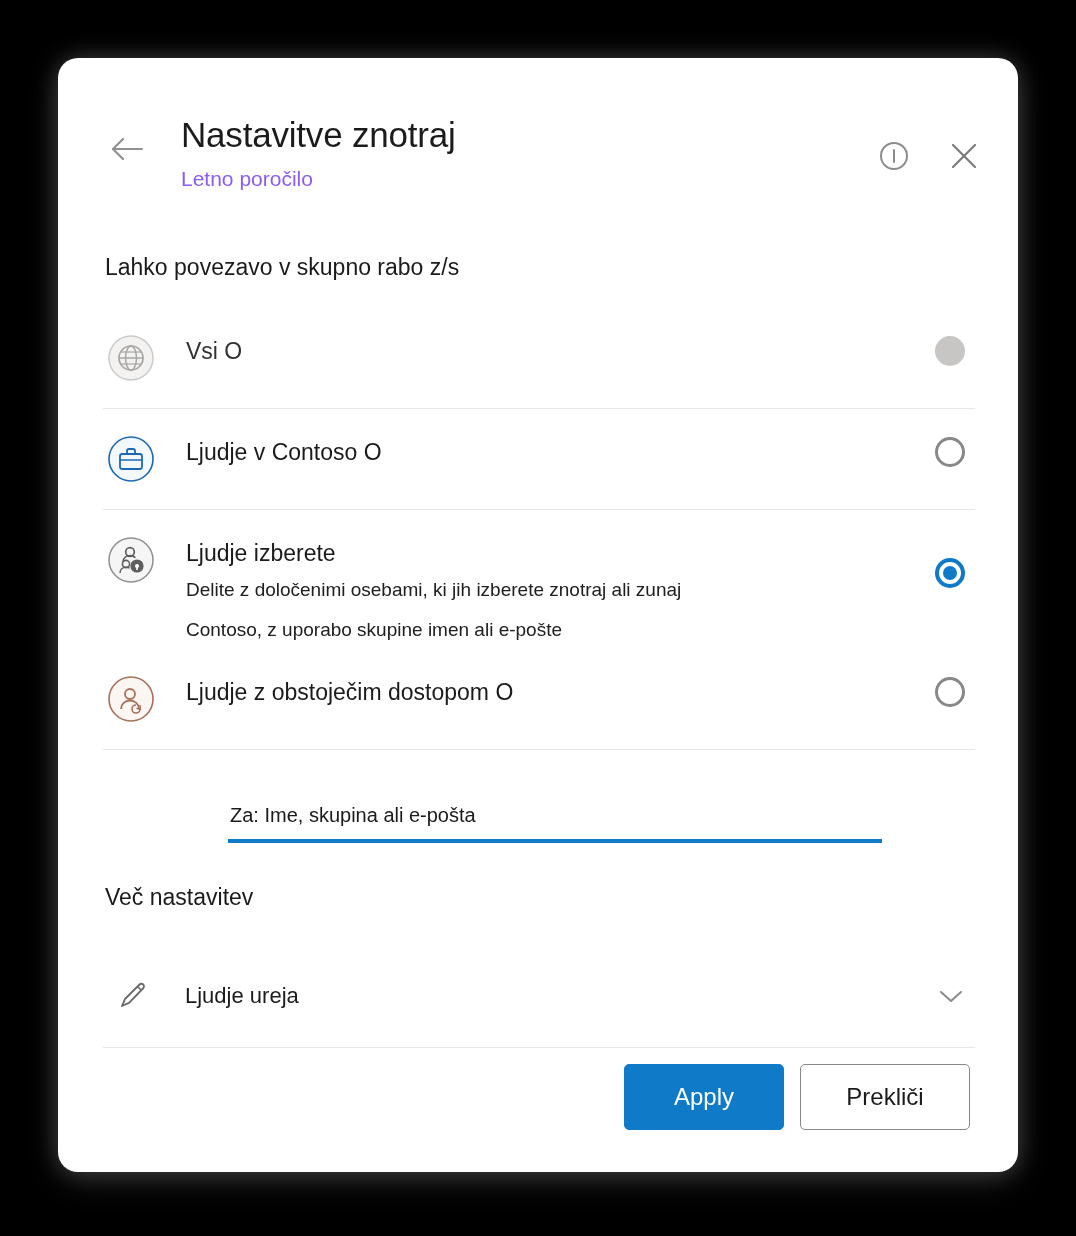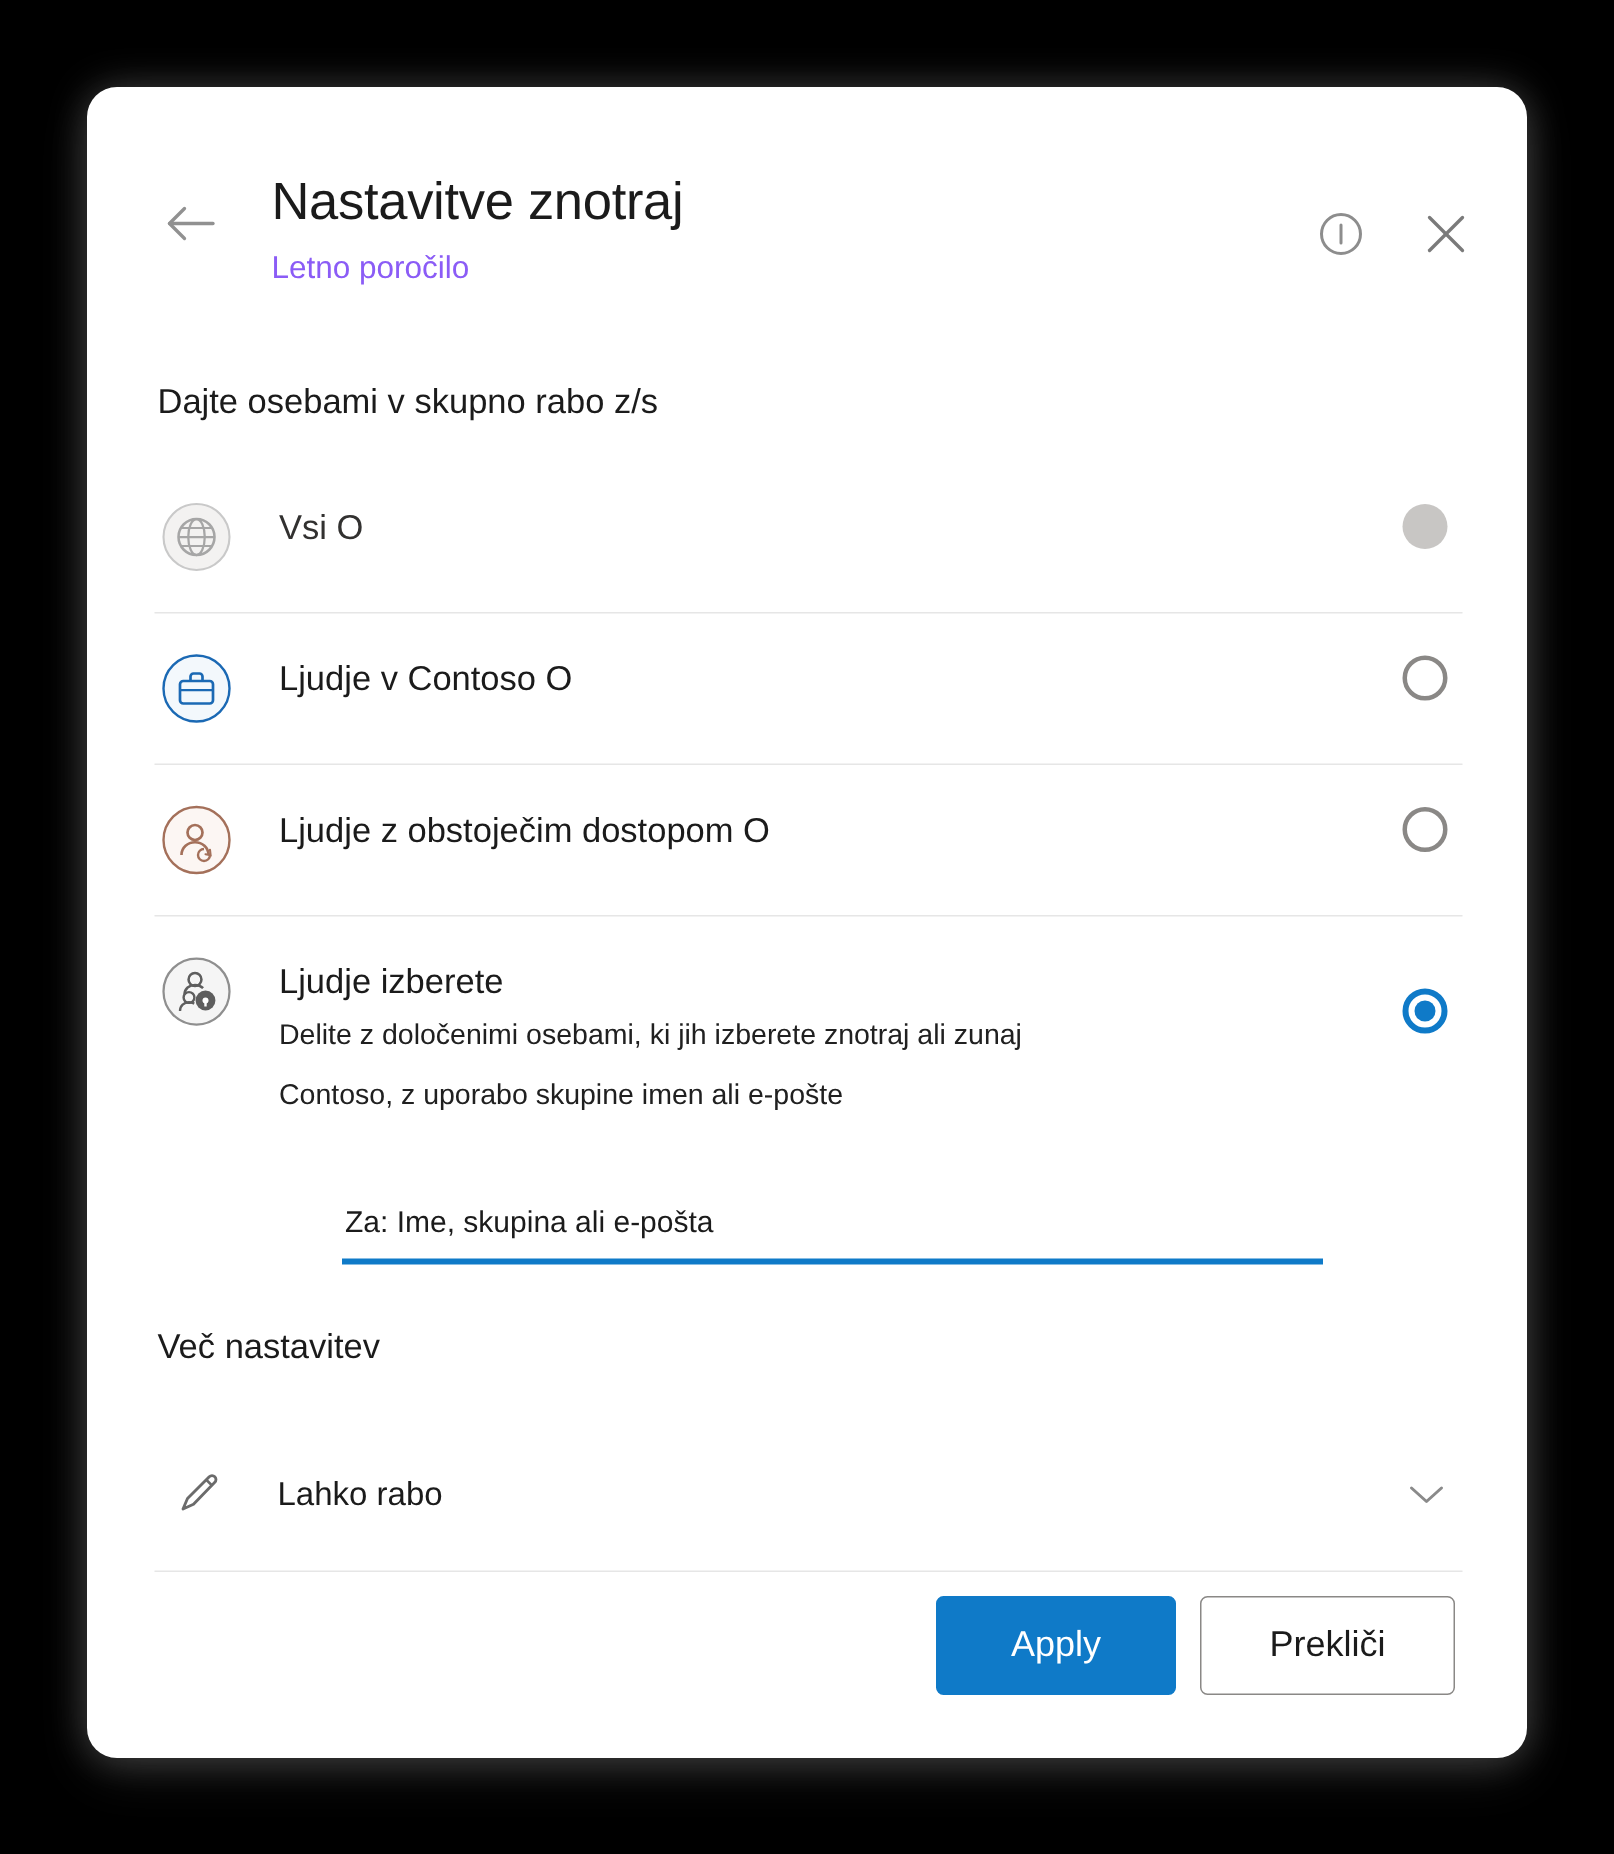--- a/index.html
+++ b/index.html
@@ -305,21 +305,21 @@
         </div>
         <div class="icon-btn">
           <svg width="30" height="30" viewBox="0 0 30 30">
             <line x1="4" y1="4" x2="26" y2="26" stroke="#7a7a7a" stroke-width="2.2" stroke-linecap="round"></line>
             <line x1="26" y1="4" x2="4" y2="26" stroke="#7a7a7a" stroke-width="2.2" stroke-linecap="round"></line>
           </svg>
         </div>
       </div>
     </div>
 
-    <div class="section-heading" id="share-heading">Dajte osebami v skupno rabo z/s</div>
+    <div class="section-heading" id="share-heading">Lahko povezavo v skupno rabo z/s</div>
 
     <div class="options">
 
       <div class="option-row">
         <div class="opt-icon">
           <svg width="48" height="48" viewBox="0 0 48 48">
             <circle cx="24" cy="24" r="22" fill="#f3f2f1" stroke="#c9c9c9" stroke-width="1.4"></circle>
             <circle cx="24" cy="24" r="12" fill="none" stroke="#a6a6a6" stroke-width="1.7"></circle>
             <ellipse cx="24" cy="24" rx="5.5" ry="12" fill="none" stroke="#a6a6a6" stroke-width="1.5"></ellipse>
             <line x1="12" y1="24" x2="36" y2="24" stroke="#a6a6a6" stroke-width="1.5"></line>
@@ -339,38 +339,20 @@
         <div class="opt-icon">
           <svg width="48" height="48" viewBox="0 0 48 48">
             <circle cx="24" cy="24" r="22" fill="#f3f8fc" stroke="#1b69b4" stroke-width="1.6"></circle>
             <rect x="13" y="19" width="22" height="15" rx="2.2" fill="none" stroke="#1b69b4" stroke-width="1.8"></rect>
             <path d="M20 19 v-3 a2 2 0 0 1 2-2 h4 a2 2 0 0 1 2 2 v3" fill="none" stroke="#1b69b4" stroke-width="1.8"></path>
             <line x1="13" y1="25" x2="35" y2="25" stroke="#1b69b4" stroke-width="1.5"></line>
           </svg>
         </div>
         <div class="opt-text">
           <div class="opt-label">Ljudje v Contoso O</div>
-        </div>
-        <div class="radio-wrap">
-          <div class="radio"></div>
-        </div>
-      </div>
-
-      <div class="option-row">
-        <div class="opt-icon">
-          <svg width="48" height="48" viewBox="0 0 48 48">
-            <circle cx="24" cy="24" r="22" fill="#fcf6f3" stroke="#a4705a" stroke-width="1.6"></circle>
-            <circle cx="23" cy="19" r="5" fill="none" stroke="#a4705a" stroke-width="1.8"></circle>
-            <path d="M14 34 c0-5 4.2-8.5 9-8.5 c4.8 0 9 3.5 9 8.5" fill="none" stroke="#a4705a" stroke-width="1.8"></path>
-            <path d="M29 30 a4 4 0 1 0 4 4" fill="none" stroke="#a4705a" stroke-width="1.6"></path>
-            <path d="M33 30.5 l0.4 3.6 l-3.4-0.6" fill="none" stroke="#a4705a" stroke-width="1.4" stroke-linecap="round"></path>
-          </svg>
-        </div>
-        <div class="opt-text">
-          <div class="opt-label">Ljudje z obstoječim dostopom O</div>
         </div>
         <div class="radio-wrap">
           <div class="radio"></div>
         </div>
       </div>
 
       <div class="option-row tall">
         <div class="opt-icon">
           <svg width="48" height="48" viewBox="0 0 48 48">
             <circle cx="24" cy="24" r="22" fill="#f5f5f5" stroke="#8f8f8f" stroke-width="1.5"></circle>
@@ -386,36 +368,54 @@
         <div class="opt-text">
           <div class="opt-label">Ljudje izberete</div>
           <div class="opt-desc">Delite z določenimi osebami, ki jih izberete znotraj ali zunaj</div>
           <div class="opt-desc">Contoso, z uporabo skupine imen ali e-pošte</div>
         </div>
         <div class="radio-wrap" style="margin-top:48px;">
           <div class="radio checked"></div>
         </div>
       </div>
 
+      <div class="option-row">
+        <div class="opt-icon">
+          <svg width="48" height="48" viewBox="0 0 48 48">
+            <circle cx="24" cy="24" r="22" fill="#fcf6f3" stroke="#a4705a" stroke-width="1.6"></circle>
+            <circle cx="23" cy="19" r="5" fill="none" stroke="#a4705a" stroke-width="1.8"></circle>
+            <path d="M14 34 c0-5 4.2-8.5 9-8.5 c4.8 0 9 3.5 9 8.5" fill="none" stroke="#a4705a" stroke-width="1.8"></path>
+            <path d="M29 30 a4 4 0 1 0 4 4" fill="none" stroke="#a4705a" stroke-width="1.6"></path>
+            <path d="M33 30.5 l0.4 3.6 l-3.4-0.6" fill="none" stroke="#a4705a" stroke-width="1.4" stroke-linecap="round"></path>
+          </svg>
+        </div>
+        <div class="opt-text">
+          <div class="opt-label">Ljudje z obstoječim dostopom O</div>
+        </div>
+        <div class="radio-wrap">
+          <div class="radio"></div>
+        </div>
+      </div>
+
     </div>
 
     <div class="people-input-wrap">
       <input class="people-input" type="text" placeholder="Za: Ime, skupina ali e-pošta" style="">
     </div>
 
     <div class="section-heading" id="more-heading">Več nastavitev</div>
 
     <div class="more-row">
       <div class="more-icon">
         <svg width="34" height="34" viewBox="0 0 34 34">
           <path d="M7 27 l3-7 L24.5 5.5 a2.6 2.6 0 0 1 3.7 0 l0 0 a2.6 2.6 0 0 1 0 3.7 L14 23.8 Z" fill="none" stroke="#6b6b6b" stroke-width="1.9" stroke-linejoin="round"></path>
           <line x1="22.5" y1="7.5" x2="26.5" y2="11.5" stroke="#6b6b6b" stroke-width="1.7"></line>
         </svg>
       </div>
-      <div class="more-label">Lahko rabo</div>
+      <div class="more-label">Ljudje ureja</div>
       <div class="chevron">
         <svg width="26" height="18" viewBox="0 0 26 18">
           <path d="M3 5 L13 14 L23 5" fill="none" stroke="#8a8a8a" stroke-width="2" stroke-linecap="round" stroke-linejoin="round"></path>
         </svg>
       </div>
     </div>
 
     <div class="footer">
       <div class="btn btn-primary">Apply</div>
       <div class="btn btn-secondary">Prekliči</div>

